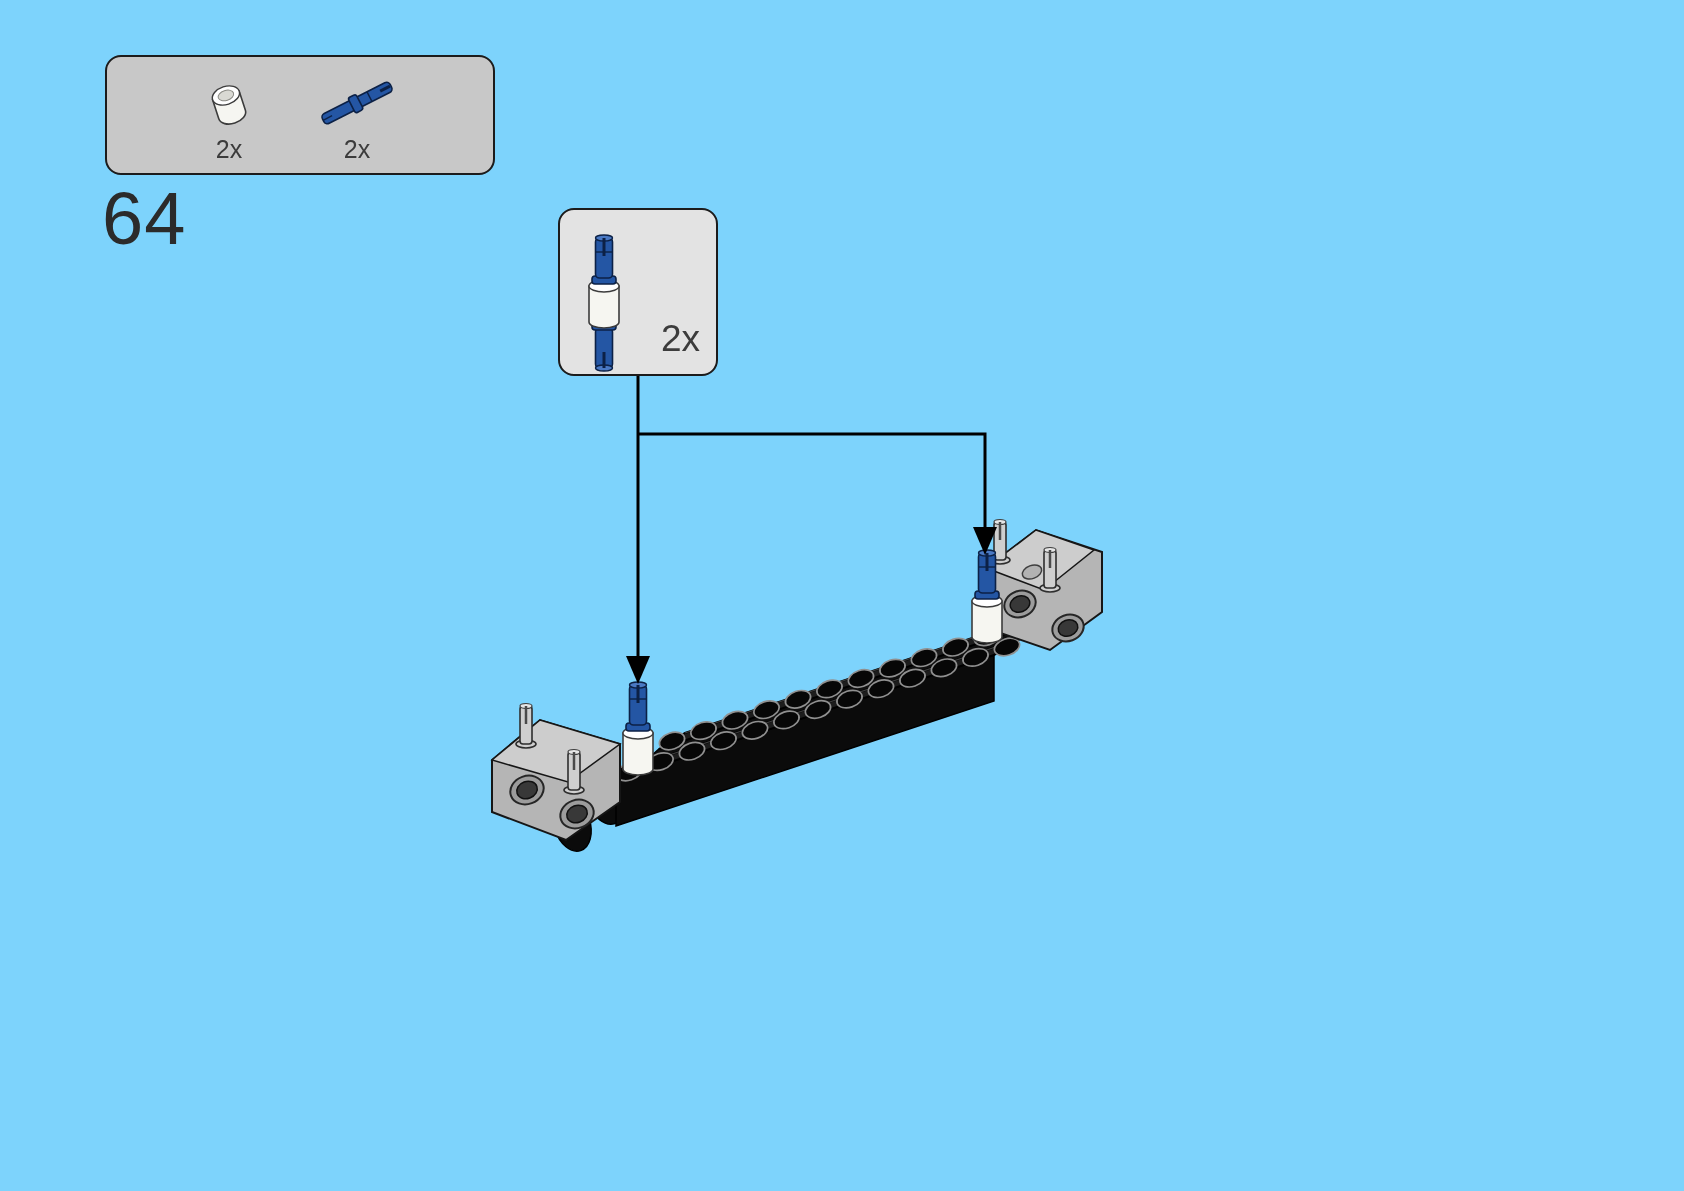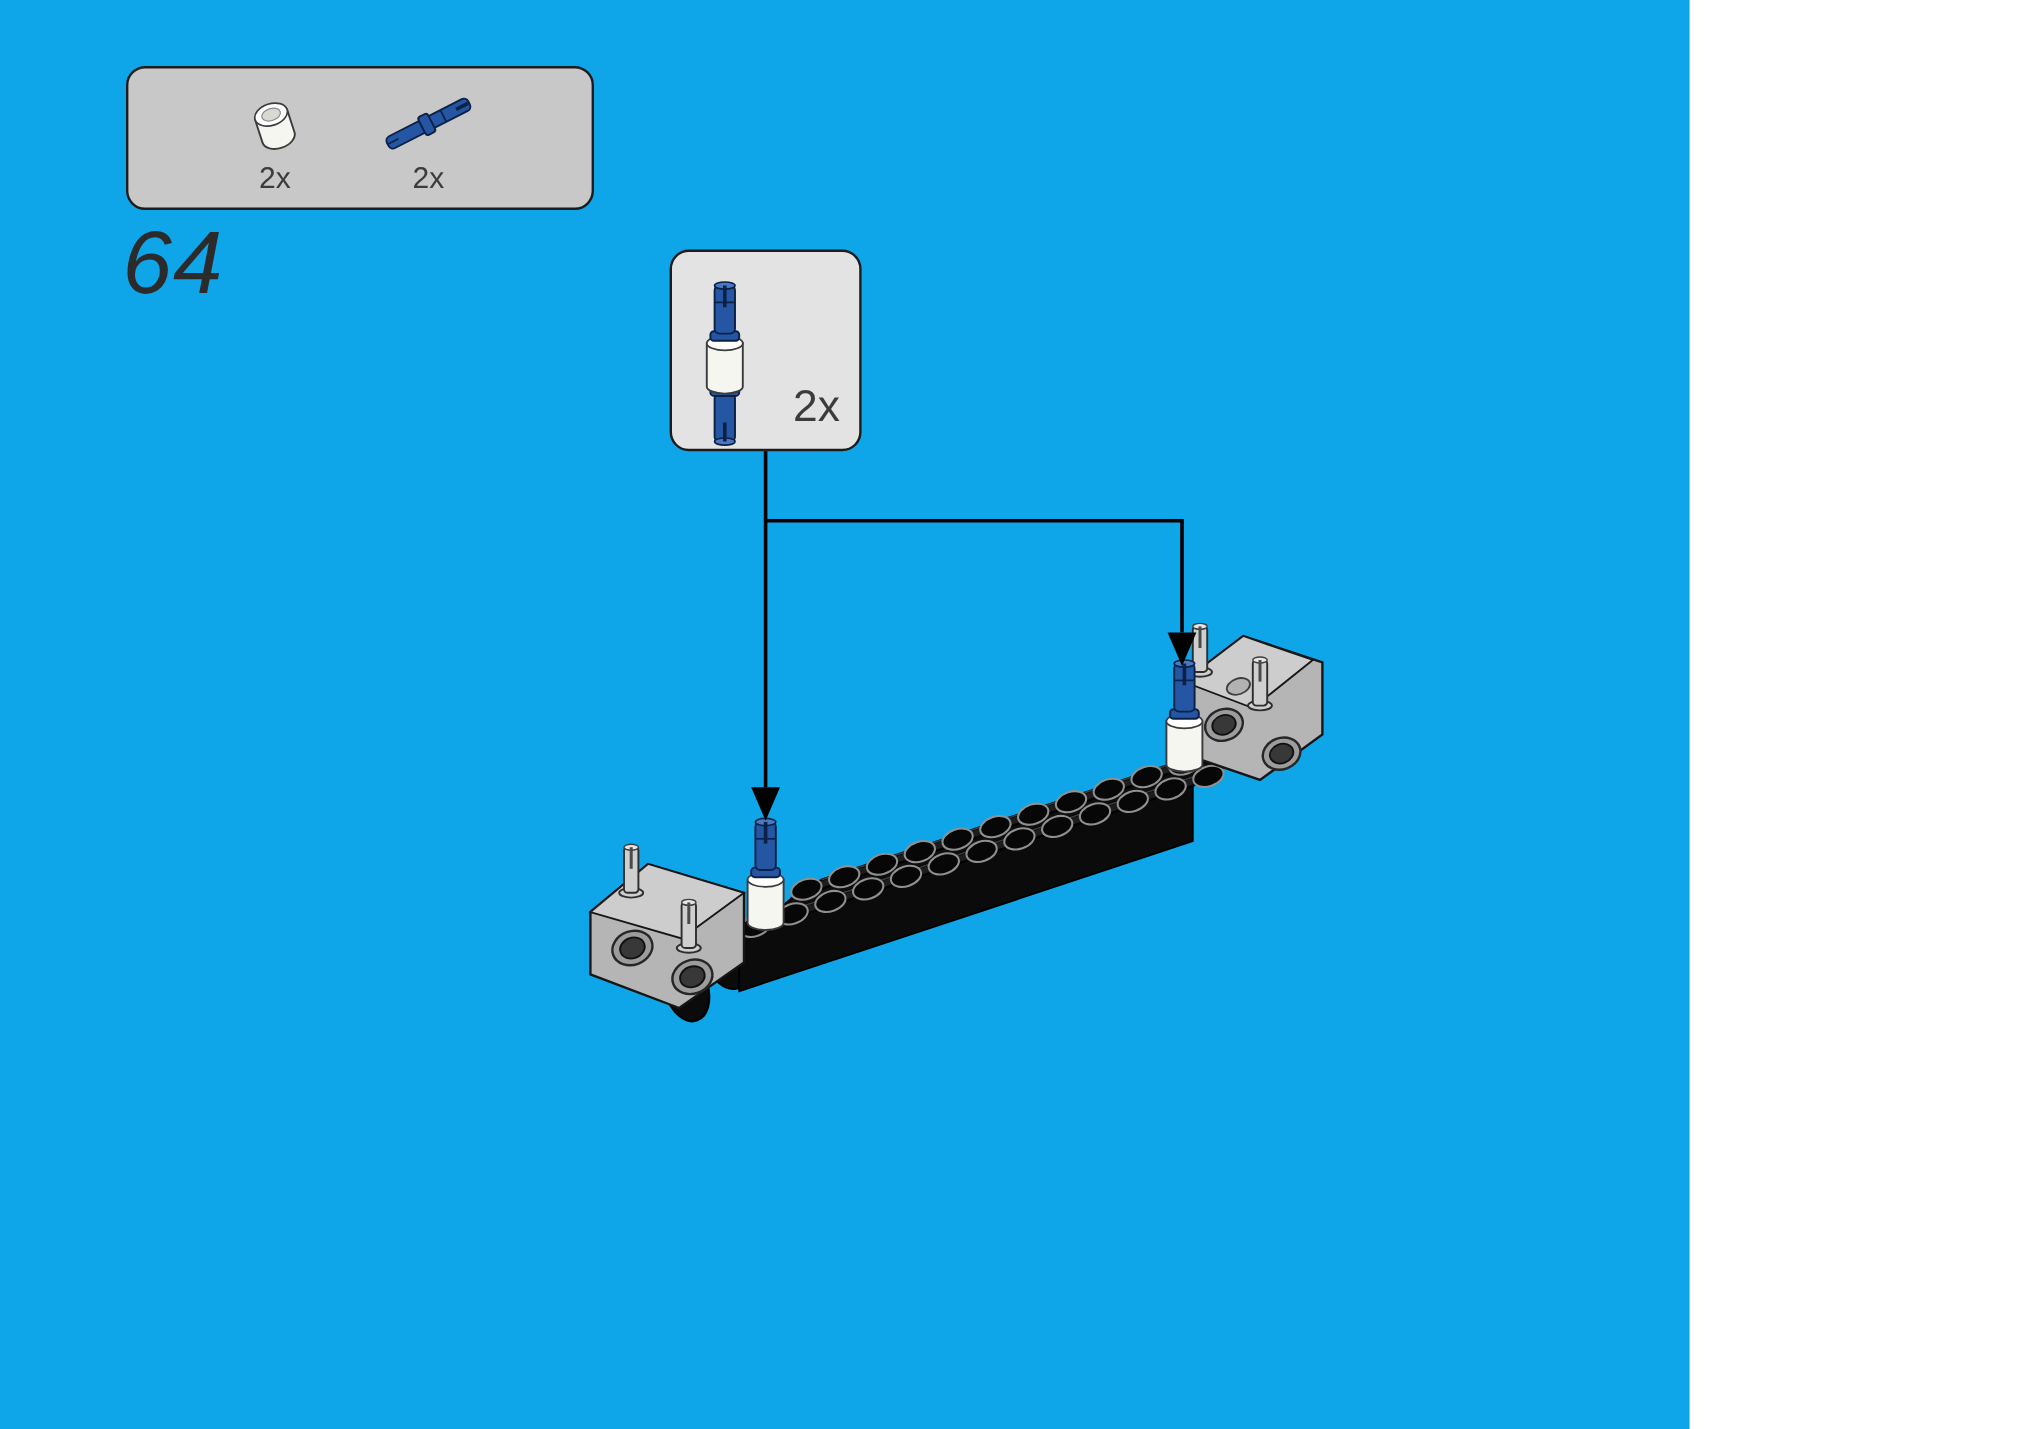--- a/index.html
+++ b/index.html
@@ -1,36 +1,35 @@
 <!DOCTYPE html>
 <html style="--parts-box-bg: #c8c8c8; --callout-bg: #e3e3e3; --outline: #1c1c1c; --lego-blue: #2456a4; --lego-white: #f6f6f1; --beam-black: #1d1d1d; --connector-gray: #b5b5b5; --pin-gray: #cfcfcf; --label-color: #3c3c3c; --step-color: #2b2b2b;"><head>
 <meta charset="utf-8">
 <style>
   * { margin:0; padding:0; box-sizing:border-box; }
   html,body { background:#ffffff; font-family:"Liberation Sans", sans-serif; }
-  .page { position:relative; width:1408px; height:1191px; background:#0ea5e9; overflow:hidden; }
+  .page { position:relative; width:1684px; height:1191px; background:#7dd3fc; overflow:hidden; }
 
   
   .parts-box {
     position:absolute; left:105px; top:55px; width:390px; height:120px;
     background:var(--parts-box-bg,#c8c8c8);
     border:2px solid var(--outline,#1c1c1c); border-radius:16px;
   }
   .part-item { position:absolute; top:14px; width:116px; text-align:center; }
   .part-item-1 { left:64px; }
   .part-item-2 { left:192px; }
   .part-icon { display:block; margin:0 auto; }
   .count-label { margin-top:0px; font-size:25px; color:var(--label-color,#3c3c3c); }
 
   
   .step-number {
     position:absolute; left:102px; top:182px;
     font-size:74px; line-height:1; letter-spacing:1px;
     color:var(--step-color,#2b2b2b);
-    font-style:italic;
   }
 
   
   .callout-box {
     position:absolute; left:558px; top:208px; width:160px; height:168px;
     background:var(--callout-bg,#e3e3e3);
     border:2px solid var(--outline,#1c1c1c); border-radius:16px;
   }
   .callout-part-svg { position:absolute; left:0; top:0; }
   .callout-count {

